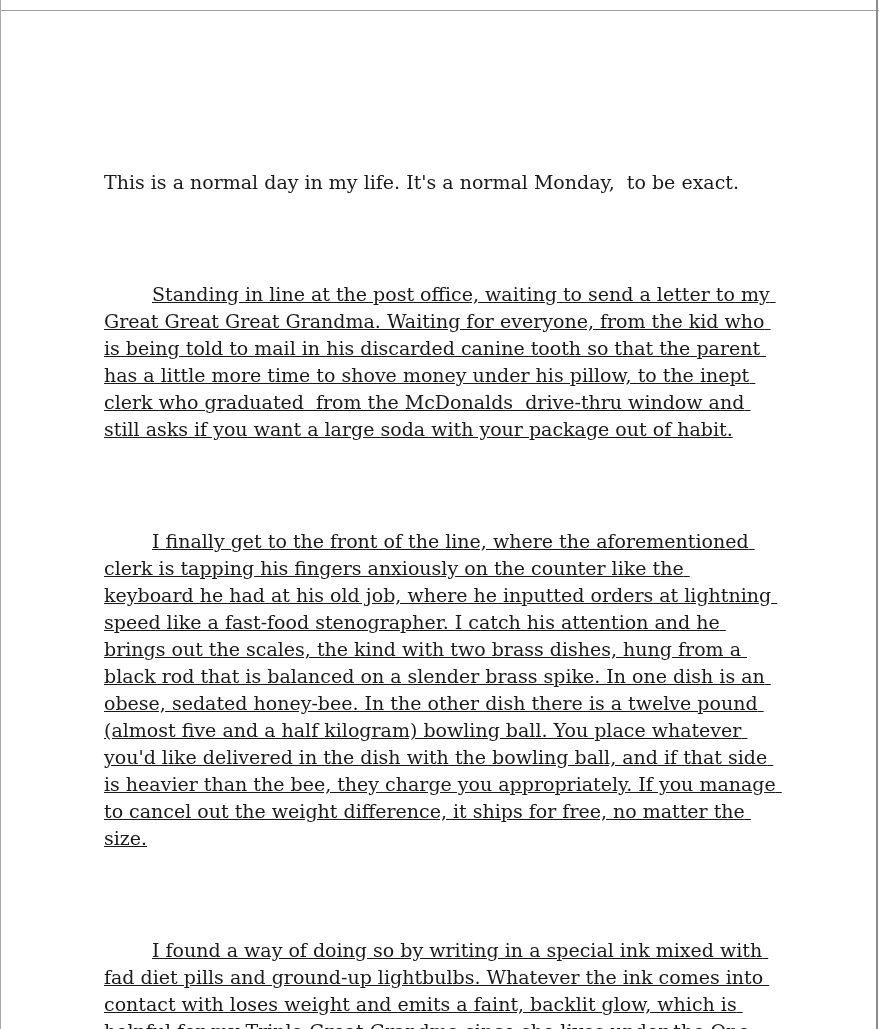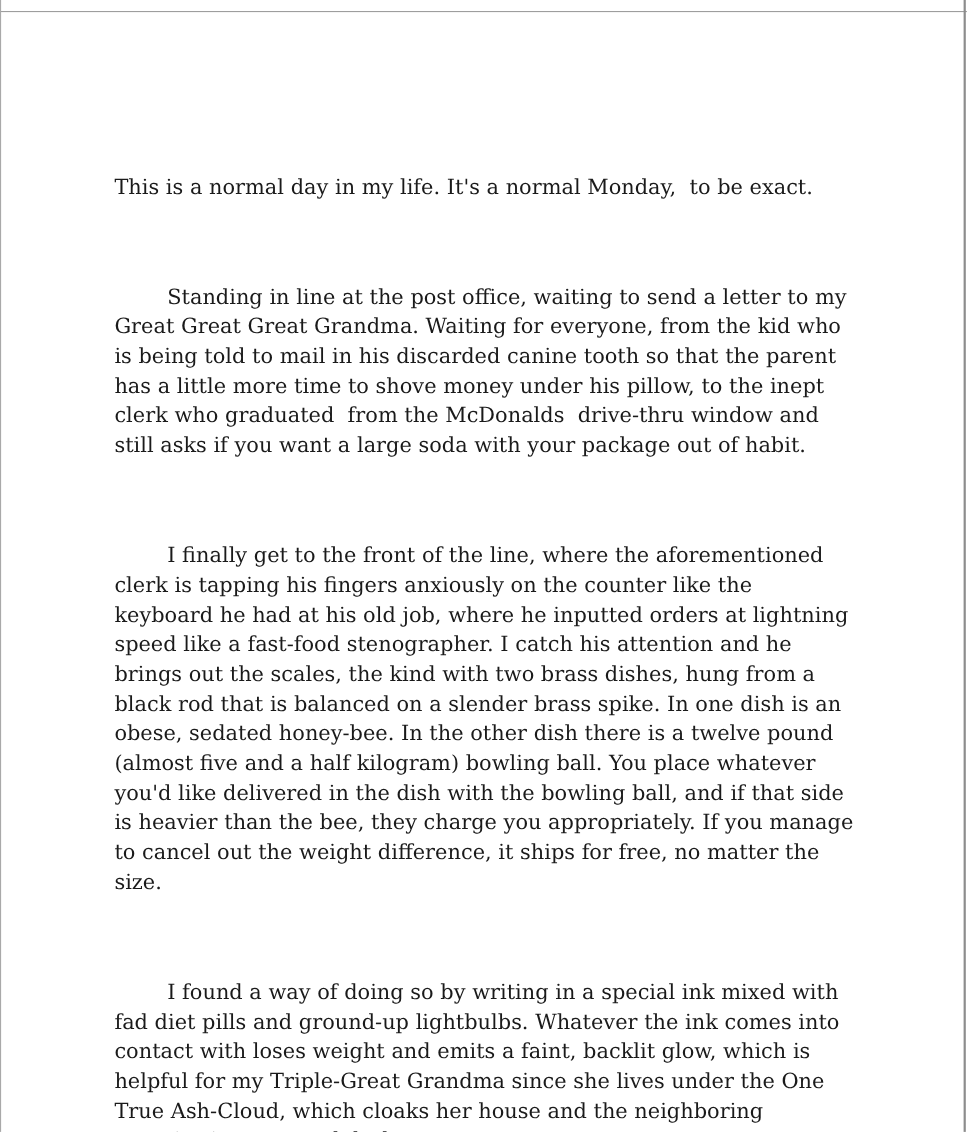--- a/index.html
+++ b/index.html
@@ -40,24 +40,25 @@
     top: 0;
     width: 673px;
     padding-top: 99px;
     color: #1a1a1a;
     font-size: 19px;
     line-height: 27px;
     text-align: left;
     white-space: pre-wrap;
   }
   .doc-content p {
-    margin: 4px 0 15px 0;
+    margin: 16px 0 15px 0;
   }
   .doc-content p.indent {
     text-indent: 48px;
+    text-decoration: underline;
   }
 </style>
 </head>
 <body>
 
 <div class="border-top"></div>
 <div class="border-left"></div>
 <div class="border-right"></div>
 
 <div class="doc-content">

